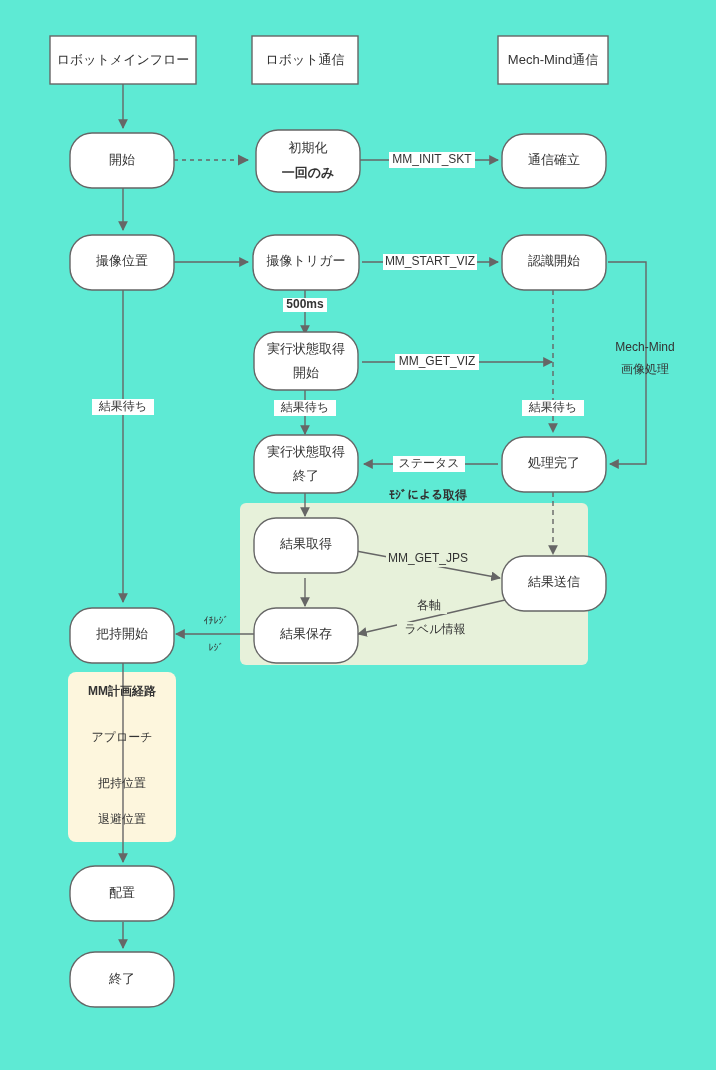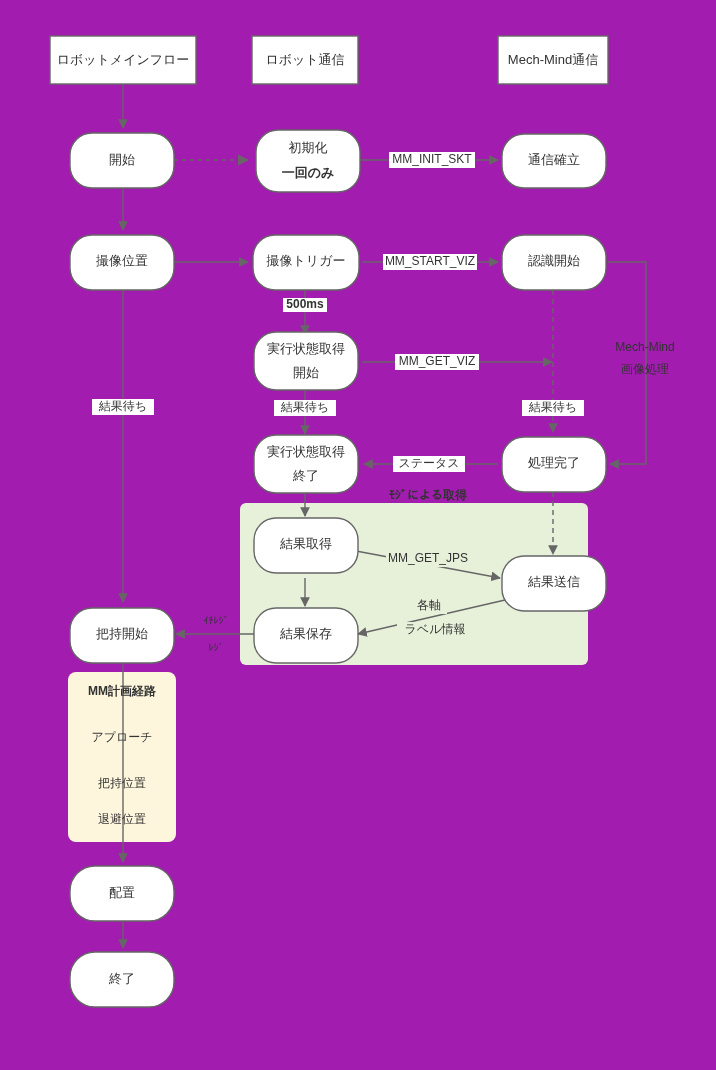--- a/index.html
+++ b/index.html
@@ -7,21 +7,21 @@
     padding: 0;
     background: #ffffff;
   }
   body {
     font-family: "Liberation Sans", "DejaVu Sans", sans-serif;
   }
   #canvas {
     position: relative;
     width: 716px;
     height: 1070px;
-    background: #a21caf;
+    background: #5eead4;
     overflow: hidden;
   }
   svg.layer {
     position: absolute;
     left: 0;
     top: 0;
     width: 716px;
     height: 1070px;
     overflow: visible;
   }

